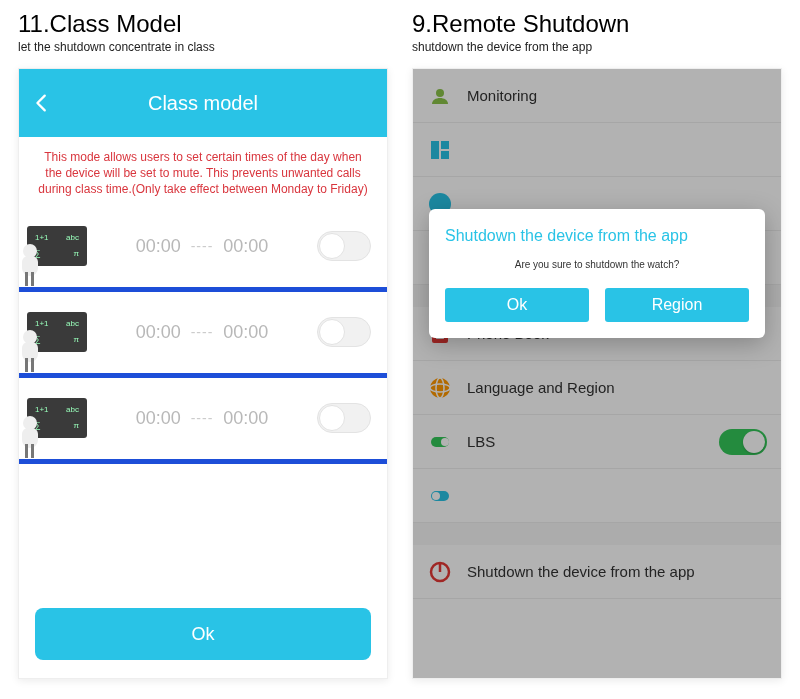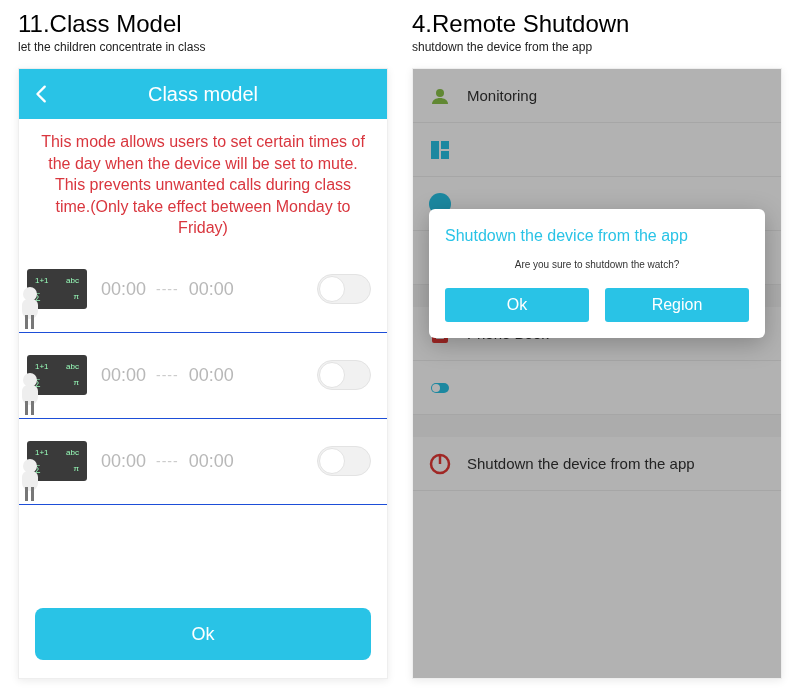--- a/index.html
+++ b/index.html
@@ -34,48 +34,48 @@
   border: 1px solid #eee;
   box-shadow: 0 2px 8px rgba(0,0,0,0.08);
   display: flex;
   flex-direction: column;
   position: relative;
   overflow: hidden;
 }
 .appbar {
   background: #29c3e6;
   color: #fff;
-  height: 50px;
+  height: 68px;
   display: flex;
   align-items: center;
   justify-content: center;
   position: relative;
 }
 .appbar-title { font-size: 20px; }
 .back {
   position: absolute;
   left: 12px;
   top: 50%;
   transform: translateY(-50%);
 }
 .back svg { display: block; }
 .helptext {
   color: #d9363e;
   text-align: center;
-  font-size: 16px;
+  font-size: 12px;
   line-height: 1.35;
   padding: 12px 18px 8px 18px;
 }
 .slot {
   display: flex;
   align-items: center;
   height: 86px;
-  border-bottom: 1px solid #1d4ed8;
+  border-bottom: 5px solid #1d4ed8;
   padding: 0 16px 0 8px;
-  gap: 14px;
+  gap: 6px;
 }
 .board {
   width: 60px; height: 40px;
   background: #3a3a3a;
   border-radius: 3px;
   position: relative;
   flex-shrink: 0;
 }
 .doodle {
   position: absolute; left:6px; top:6px; right:6px; bottom:6px;
@@ -89,21 +89,21 @@
   width: 22px; height: 44px;
 }
 .girl .head { width:14px;height:14px;background:#eee;border-radius:50%;position:absolute;left:4px;top:2px; }
 .girl .body { width:16px;height:20px;background:#eee;border-radius:6px 6px 8px 8px;position:absolute;left:3px;top:14px; }
 .girl .leg { width:3px;height:14px;background:#777;position:absolute;top:30px; }
 .girl .leg.l1{left:6px;} .girl .leg.l2{left:12px;}
 .timebox {
   flex: 1;
   display: flex;
   align-items: center;
-  justify-content: flex-start;
+  justify-content: center;
   gap: 10px;
   color: #b8b8b8;
   font-size: 18px;
 }
 .dash { letter-spacing: 1px; font-size: 14px; color:#ccc; }
 .toggle {
   width: 54px; height: 30px;
   background: #f1f1f1;
   border: 1px solid #e3e3e3;
   border-radius: 30px;
@@ -176,21 +176,21 @@
   flex:1; background:#29c3e6; color:#fff;
   text-align:center; height:34px; line-height:34px;
   border-radius:3px; font-size:16px;
 }
 </style>
 </head>
 <body>
 
 <div class="col">
   <div class="section-title">11.Class Model</div>
-  <div class="section-sub">let the children concentrate in class</div>
+  <div class="section-sub">let the shutdown concentrate in class</div>
   <div class="phone">
     <div class="appbar">
       <div class="back">
         <svg width="22" height="22" viewBox="0 0 24 24">
             <path d="M15 4l-8 8 8 8" stroke="#fff" stroke-width="2.5" fill="none" stroke-linecap="round" stroke-linejoin="round"></path>
           </svg>
       </div>
       <div class="appbar-title">Class model</div>
     </div>
     <div class="helptext">This mode allows users to set certain times of the day when the device will be set to mute. This prevents unwanted calls during class time.(Only take effect between Monday to Friday)</div>
@@ -274,21 +274,21 @@
       <div class="toggle">
           <div class="knob"></div>
         </div>
     </div>
 
     <div class="okbar">Ok</div>
   </div>
 </div>
 
 <div class="col">
-  <div class="section-title">4.Remote Shutdown</div>
+  <div class="section-title">9.Remote Shutdown</div>
   <div class="section-sub">shutdown the device from the app</div>
   <div class="phone r">
     <div class="list">
       <div class="row">
         <div class="icon">
           <svg width="24" height="24" viewBox="0 0 24 24">
               <circle cx="12" cy="9" r="4" fill="#8bc34a"></circle>
               <path d="M4 20c0-4 4-6 8-6s8 2 8 6" fill="#8bc34a"></path>
             </svg>
         </div>
@@ -322,20 +322,42 @@
       <div class="row" style="height:22px;background:#f6f6f6;border-bottom:none;"></div>
       <div class="row">
         <div class="icon">
           <svg width="24" height="24">
               <rect x="4" y="3" width="16" height="18" rx="2" fill="#e53935"></rect>
               <circle cx="12" cy="10" r="2.2" fill="#fff"></circle>
               <path d="M8 17c0-2 2-3 4-3s4 1 4 3" fill="#fff"></path>
             </svg>
         </div>
         <span>Phone Book</span>
+      </div>
+      <div class="row">
+        <div class="icon">
+          <svg width="24" height="24">
+              <circle cx="12" cy="12" r="10" fill="#ff9800"></circle>
+              <ellipse cx="12" cy="12" rx="10" ry="4" fill="none" stroke="#fff" stroke-width="1.5"></ellipse>
+              <ellipse cx="12" cy="12" rx="4" ry="10" fill="none" stroke="#fff" stroke-width="1.5"></ellipse>
+            </svg>
+        </div>
+        <span>Language and Region</span>
+      </div>
+      <div class="row">
+        <div class="icon">
+          <svg width="24" height="24">
+              <rect x="3" y="7" width="18" height="10" rx="5" fill="#34c759"></rect>
+              <circle cx="17" cy="12" r="4" fill="#fff"></circle>
+            </svg>
+        </div>
+        <span style="flex:1">LBS</span>
+        <div class="sw on">
+            <div class="k"></div>
+          </div>
       </div>
       <div class="row">
         <div class="icon">
           <svg width="24" height="24">
               <rect x="3" y="7" width="18" height="10" rx="5" fill="#29c3e6"></rect>
               <circle cx="8" cy="12" r="4" fill="#fff"></circle>
             </svg>
         </div>
       </div>
       <div class="row" style="height:22px;background:#f6f6f6;border-bottom:none;"></div>

